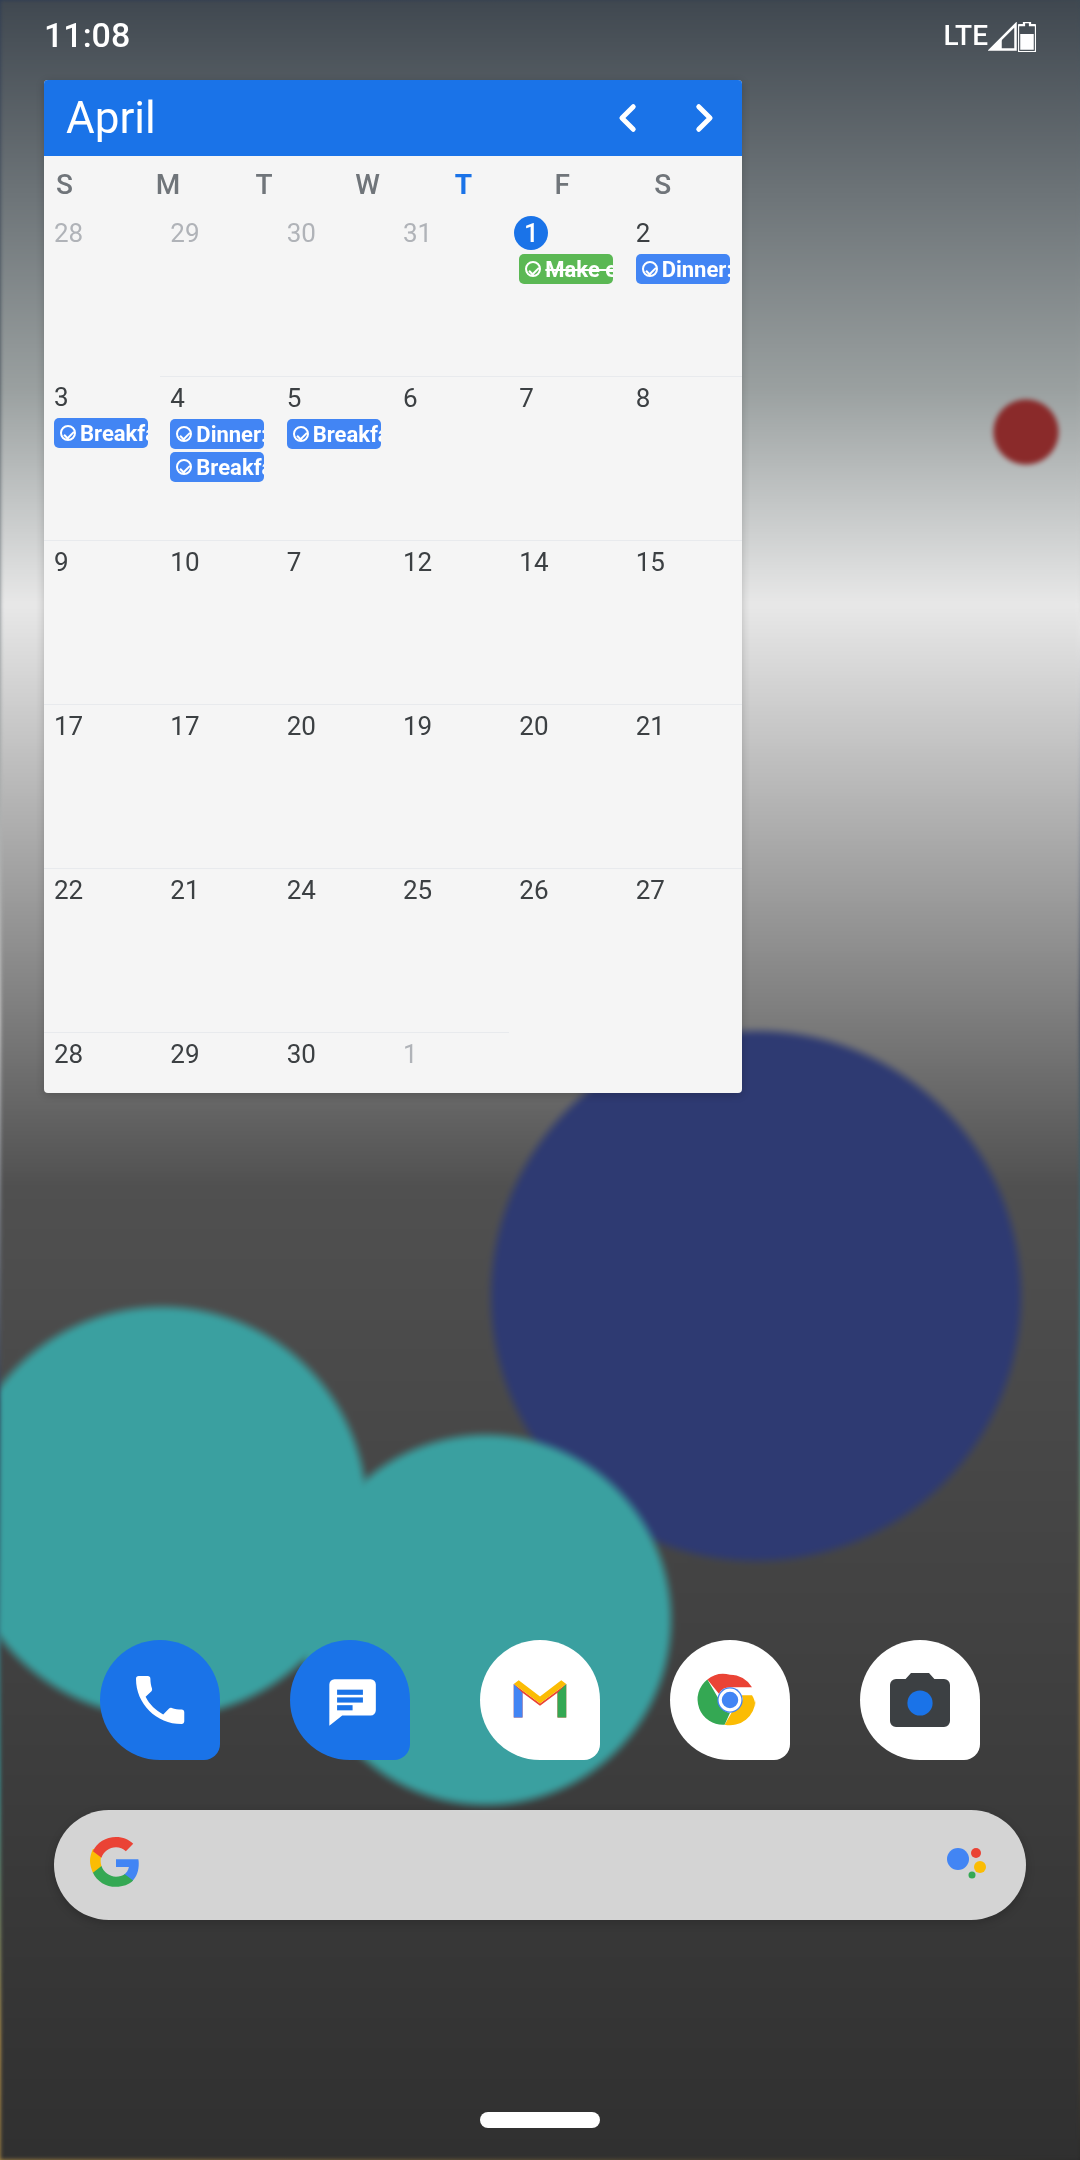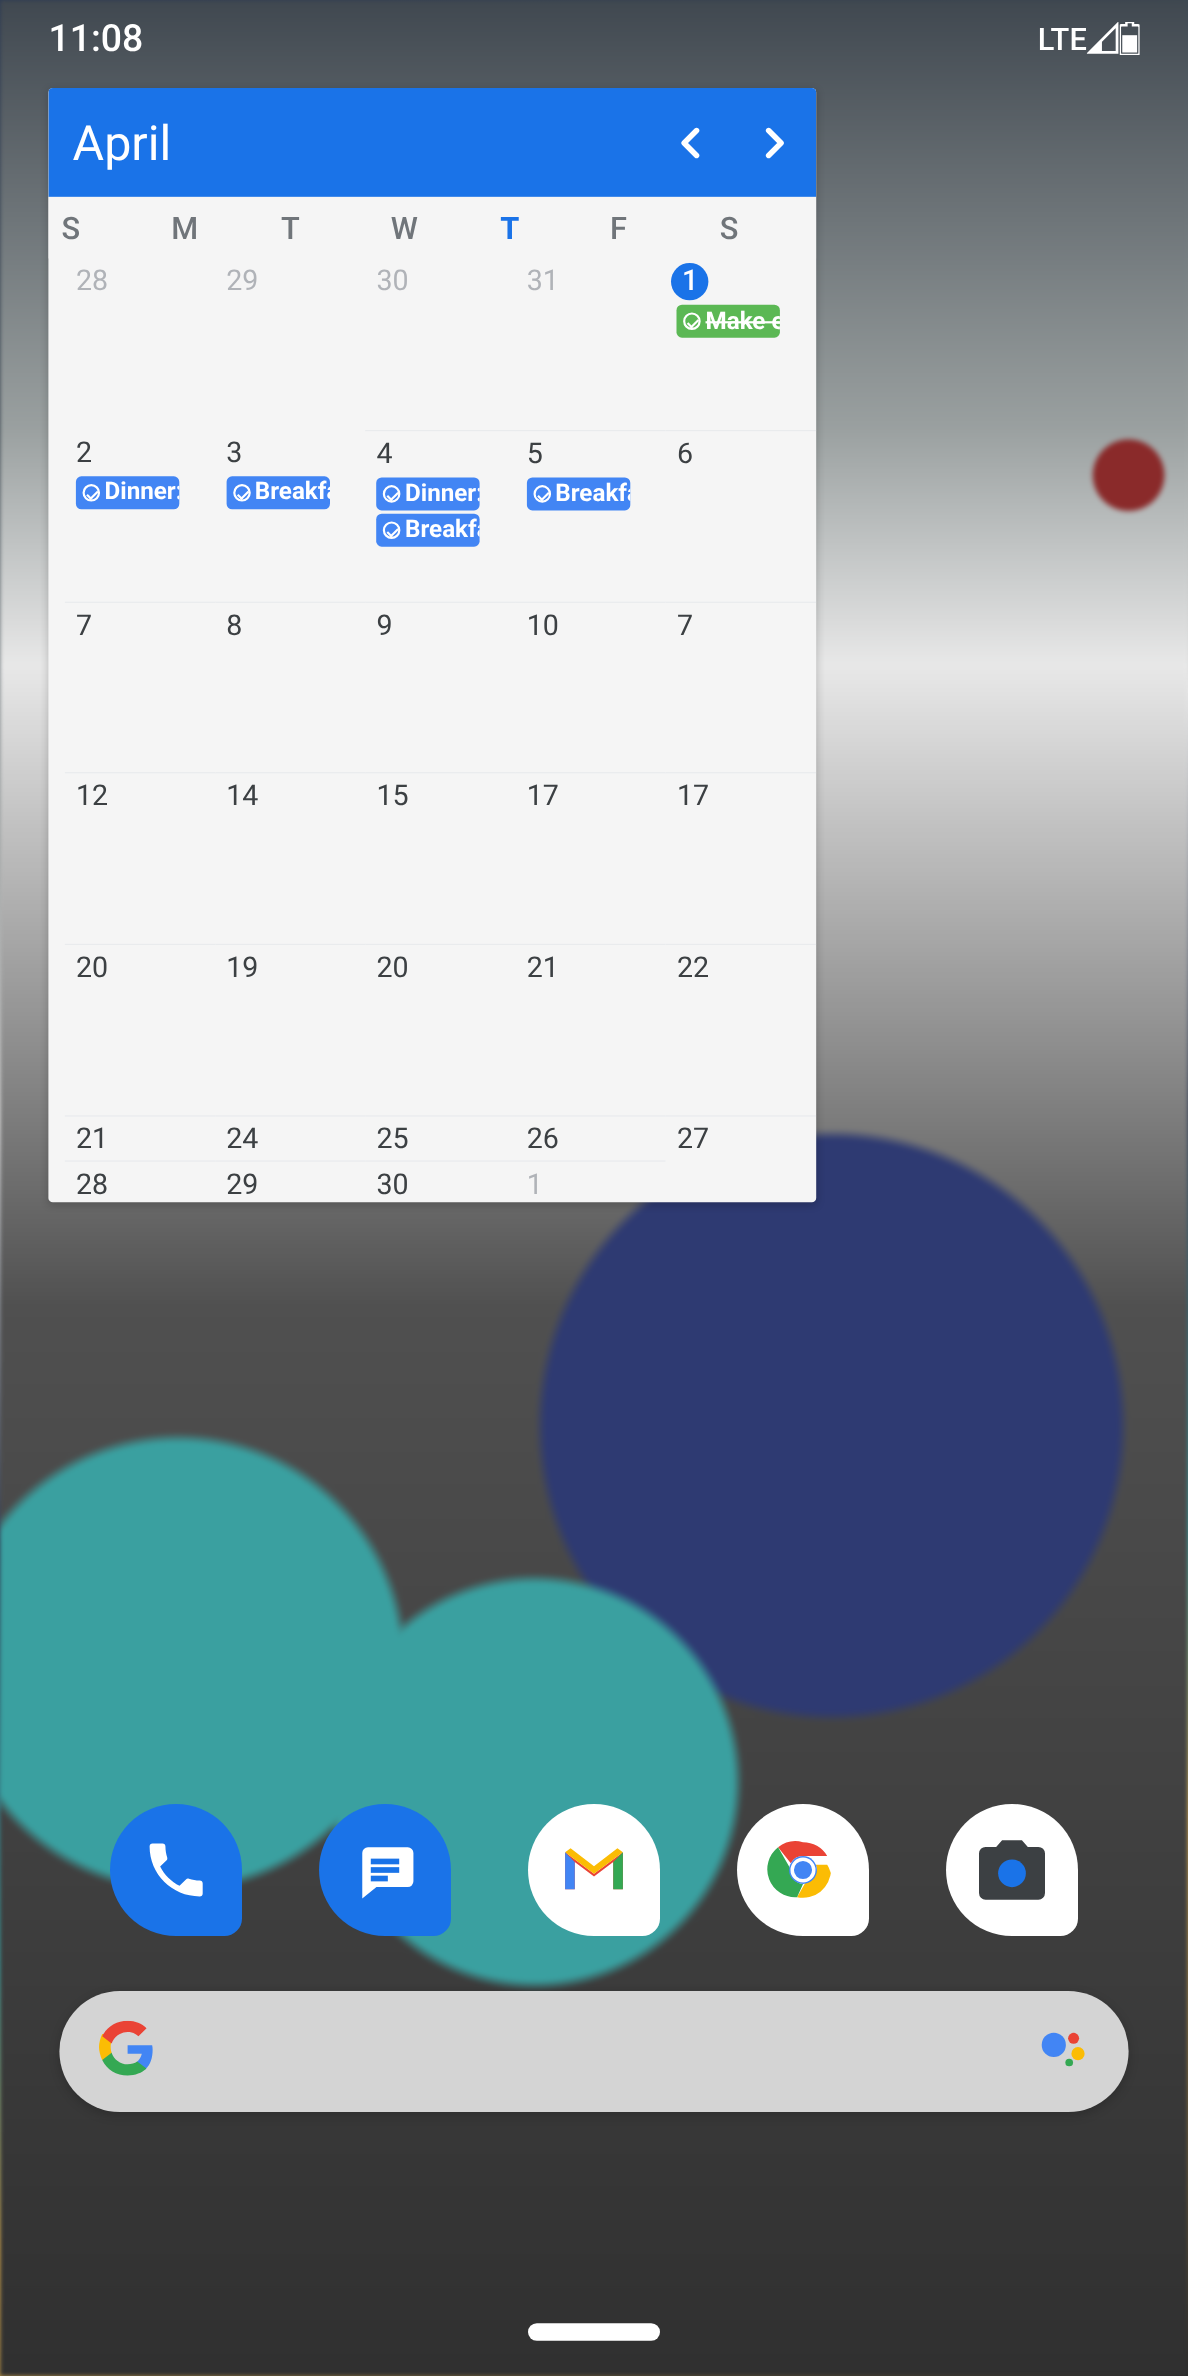--- a/index.html
+++ b/index.html
@@ -17,52 +17,51 @@
       radial-gradient(circle at 95% 20%, #8a2a2a 0 30px, transparent 35px),
       linear-gradient(180deg, #404850 0%, #9aa0a0 18%, #e8e8e8 28%, #c0c0c0 35%, #505050 55%, #303030 100%);
     filter: blur(2px);
   }
   .status-bar {
     position: absolute; top: 0; left: 0; right: 0; height: 70px;
     display: flex; align-items: center; justify-content: space-between;
     padding: 0 44px; color: #fff; font-size: 34px; font-weight: 500;
     z-index: 10;
   }
-  .status-right { display: flex; align-items: center; gap: 0; font-size: 28px; }
+  .status-right { display: flex; align-items: flex-end; gap: 0; font-size: 28px; }
   .status-right svg { display: block; }
 
   .widget {
     position: absolute; left: 44px; top: 80px; width: 698px; height: 1013px;
     background: #f5f5f5; border-radius: 4px; overflow: hidden;
     box-shadow: 0 2px 8px rgba(0,0,0,.2);
   }
   .widget-header {
-    background: #1a73e8; height: 99px;
+    background: #1a73e8; height: 76px;
     display: flex; align-items: center; justify-content: space-between;
     padding: 0 22px; color: #fff;
   }
   .month-title { font-size: 44px; font-weight: 400; }
   .nav-arrows { display: flex; gap: 40px; }
   .nav-arrows svg { display: block; }
 
   .dow-row {
     display: grid; grid-template-columns: repeat(7, 1fr);
     height: 56px; background: #f5f5f5;
   }
   .dow-cell {
     display: flex; align-items: center; padding-left: 12px;
     color: #70757a; font-size: 28px; font-weight: 500;
   }
   .dow-cell.today { color: #1a73e8; font-weight: 700; }
 
   .grid {
-    display: grid; grid-template-columns: repeat(5, 1fr);
+    display: grid; grid-template-columns: repeat(6, 1fr);
     grid-template-rows: repeat(5, 1fr);
     height: calc(100% - 96px - 56px);
-    padding-left: 15px;
   }
   .day-cell {
     border-top: 1px solid #e8eaed;
     padding: 4px 2px 2px 10px;
     display: flex; flex-direction: column; gap: 4px;
     overflow: hidden;
   }
   .grid .day-cell:nth-child(-n+7) { border-top: none; }
   .day-num { font-size: 26px; color: #3c4043; height: 34px; display: flex; align-items: center; }
   .day-num.muted { color: #b0b3b8; }

